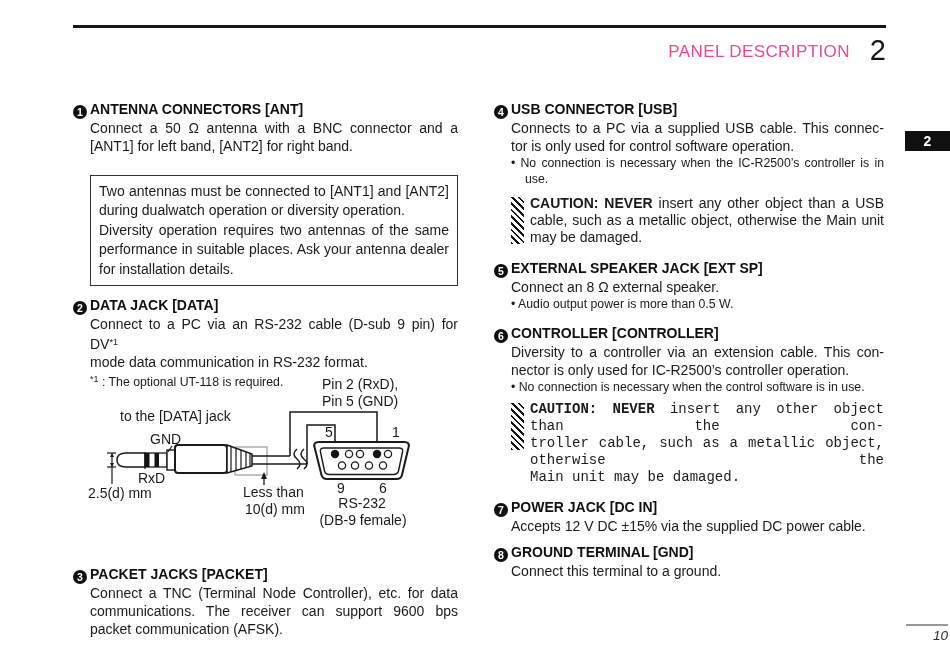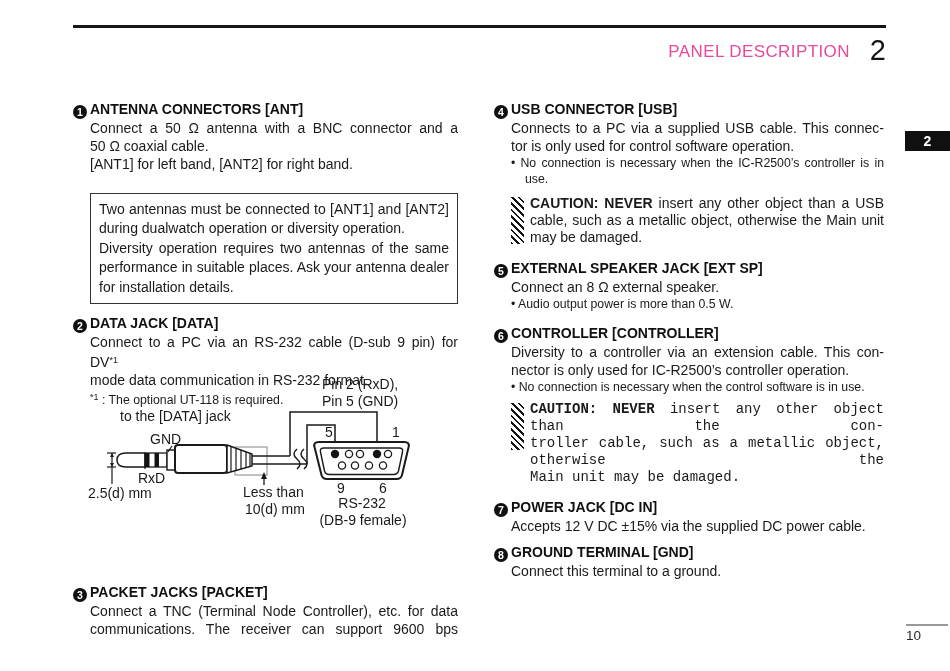--- a/index.html
+++ b/index.html
@@ -31,39 +31,38 @@
   .caution{display:flex;margin-top:8px;}
   .caution-icon{flex:none;width:13px;height:47px;margin:2px 6px 0 0;
                 background:repeating-linear-gradient(45deg,#141414 0px,#141414 1.8px,#ffffff 1.8px,#ffffff 4.7px);}
   .caution-text{flex:1;line-height:17px;}
   .mt10{margin-top:10px;}.mt12{margin-top:12px;}.mt13{margin-top:13px;}
   .mt8{margin-top:8px;}.mt6{margin-top:6px;font-family:Liberation Mono, monospace;}
   .spacer-diagram{height:174px;}
   .diagram{position:absolute;left:60px;top:373px;width:420px;height:165px;}
   .diagram text{font-size:14px;fill:#1a1a1a;}
   .footer-line{position:absolute;left:906px;top:624px;width:42px;height:2px;background:#999;}
-  .page-num{position:absolute;left:906px;top:628px;width:42px;text-align:left;font-size:13.5px;color:#2b2b2b;}
+  .page-num{position:absolute;left:906px;top:628px;width:42px;text-align:right;font-size:13.5px;color:#2b2b2b;font-style:italic;}
 </style>
 </head>
 <body>
 
 <div class="top-rule"></div>
 <div class="header-row">
   <span class="header-title">PANEL DESCRIPTION</span><span class="header-num">2</span>
 </div>
 <div class="chapter-tab">2</div>
 
 <div class="col col-left">
 
   <div class="sec-head">
     <span class="num-circle">1</span><span>ANTENNA CONNECTORS [ANT]</span>
   </div>
   <div class="body-block">
     <div class="line just">Connect a 50 Ω antenna with a BNC connector and a</div>
-    <div class="line">50 Ω coaxial cable.</div>
     <div class="line">[ANT1] for left band, [ANT2] for right band.</div>
   </div>
 
   <div class="note-box">
     <div class="just">Two antennas must be connected to [ANT1] and [ANT2]</div>
     <div>during dualwatch operation or diversity operation.</div>
     <div class="just">Diversity operation requires two antennas of the same</div>
     <div class="just">performance in suitable places. Ask your antenna dealer</div>
     <div>for installation details.</div>
   </div>
@@ -78,20 +77,21 @@
   </div>
 
   <div class="spacer-diagram"></div>
 
   <div class="sec-head">
     <span class="num-circle">3</span><span>PACKET JACKS [PACKET]</span>
   </div>
   <div class="body-block">
     <div class="line just">Connect a TNC (Terminal Node Controller), etc. for data</div>
     <div class="line just">communications. The receiver can support 9600 bps</div>
+    <div class="line">packet communication (AFSK).</div>
   </div>
 </div>
 
 <svg class="diagram" viewBox="0 0 420 165">
 
   <text x="262" y="16">Pin 2 (RxD),</text>
   <text x="262" y="33">Pin 5 (GND)</text>
   <text x="60" y="48">to the [DATA] jack</text>
   <text x="90" y="71">GND</text>
   <text x="78" y="110">RxD</text>

